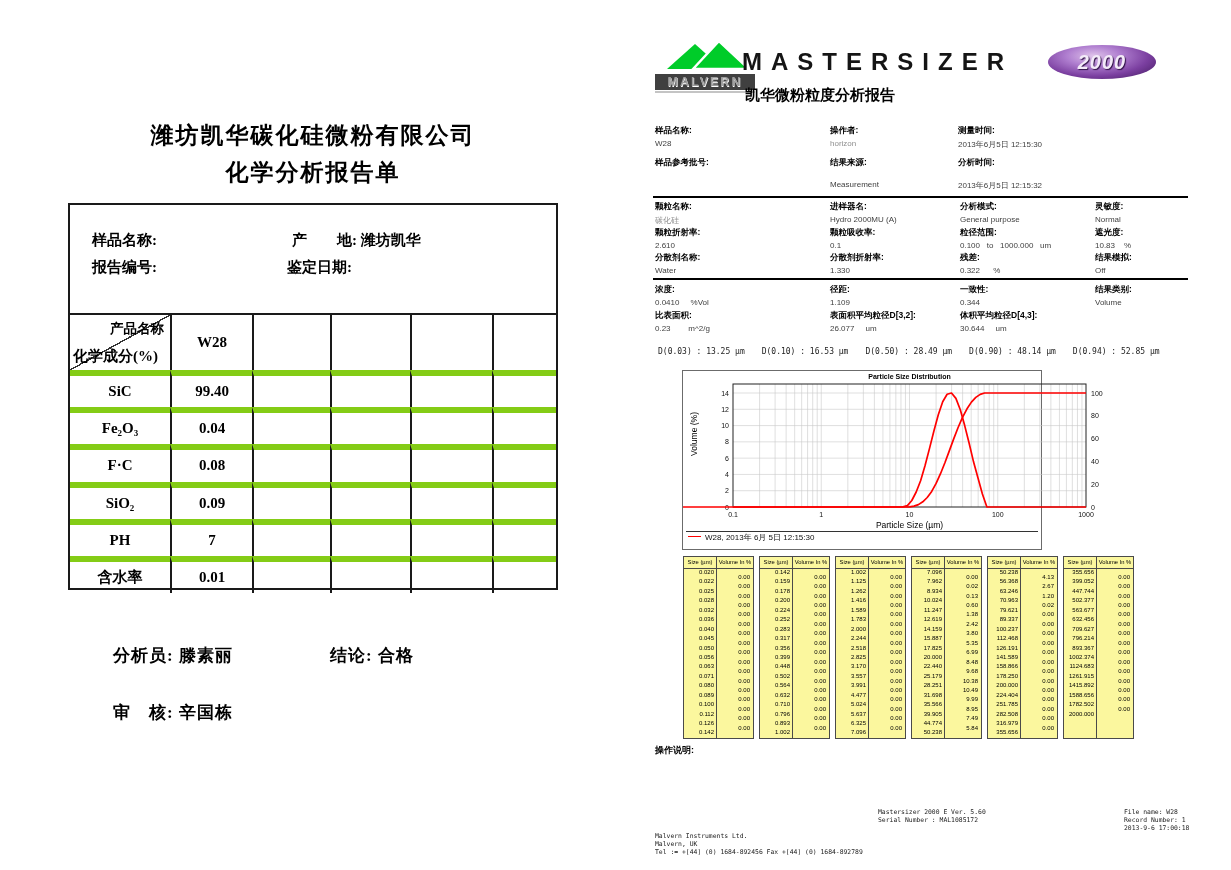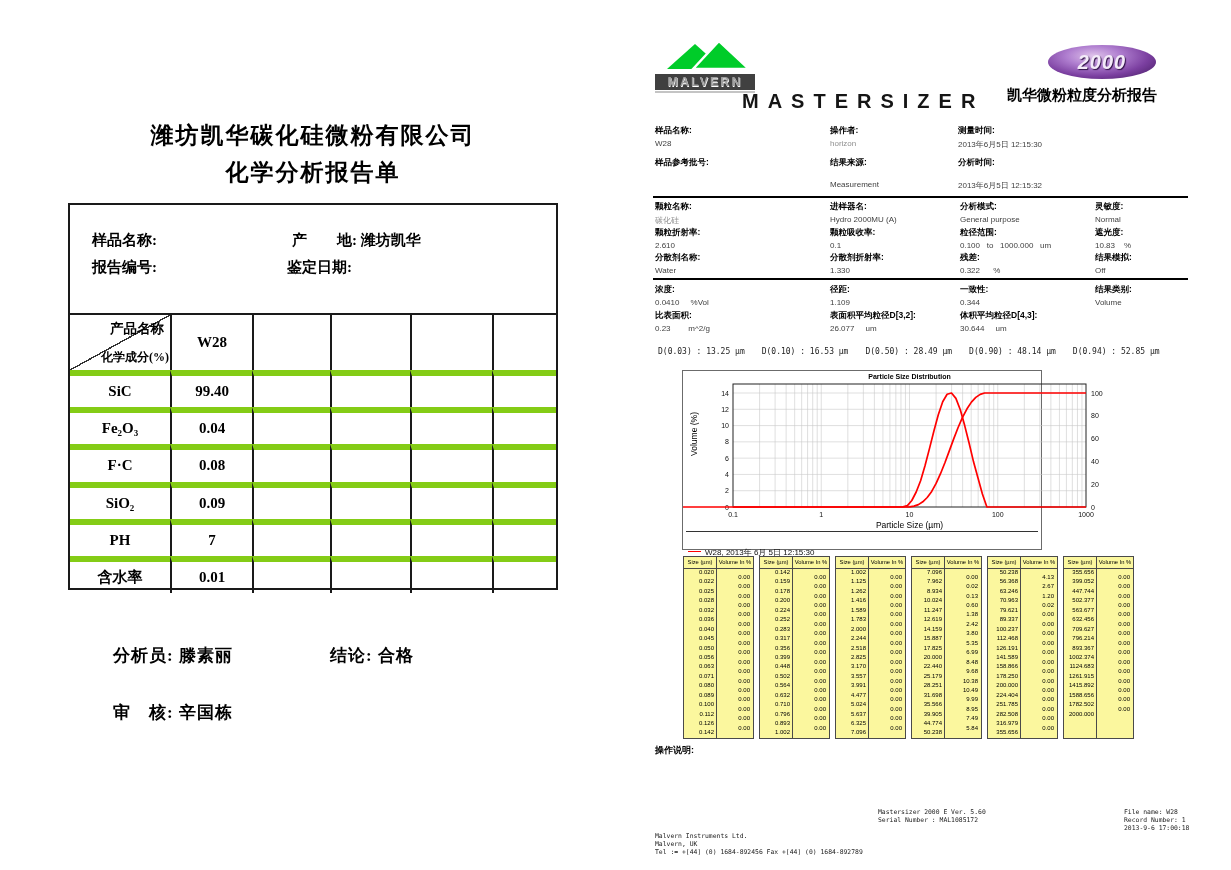--- a/index.html
+++ b/index.html
@@ -14,49 +14,49 @@
   .chem-grid{position:absolute;left:0;top:108px;width:100%;display:grid;
              grid-template-columns:100px 82px 78px 80px 82px 64px;
              grid-template-rows:55px repeat(6,37.2px);border-top:2px solid #1a1a1a;box-sizing:border-box;}
   .ch-cell{display:flex;align-items:center;justify-content:center;
            font-family:"Liberation Serif","DejaVu Serif",serif;font-weight:bold;font-size:15px;box-sizing:border-box;}
   .bl{border-left:2px solid #1a1a1a;}
   .bt{border-top:6px solid #84cc16;}
   .corner{position:relative;display:block;
       background:linear-gradient(to bottom right,transparent calc(50% - 0.7px),#333 calc(50% - 0.7px),#333 calc(50% + 0.7px),transparent calc(50% + 0.7px));}
   .corner .c-top{position:absolute;top:5px;right:6px;font-size:13.5px;font-weight:bold;}
-  .corner .c-bot{position:absolute;bottom:4px;left:3px;font-size:12px;font-weight:bold;margin-left:28px;}
+  .corner .c-bot{position:absolute;bottom:4px;left:3px;font-size:15px;font-weight:bold;}
   .sig{position:absolute;font-size:17px;font-weight:bold;font-family:"Liberation Serif","DejaVu Serif",serif;letter-spacing:1px;}
   
   .logo{position:absolute;left:655px;top:38px;width:100px;}
   .logo-bar{width:100px;height:16px;background:#404040;text-align:center;line-height:16px;
             font-size:12.5px;font-weight:bold;color:#9c9c9c;letter-spacing:2px;text-shadow:0.5px 0.5px 0 #fff;}
   .logo-tag{width:100px;height:2px;background:#c4c4c4;margin-top:1px;}
-  .ms-title{position:absolute;left:742px;top:48px;font-size:20px;font-weight:bold;letter-spacing:9px;color:#151515;margin-top:42px;}
+  .ms-title{position:absolute;left:742px;top:48px;font-size:24px;font-weight:bold;letter-spacing:9px;color:#151515;}
   .ms-badge{position:absolute;left:1048px;top:45px;width:108px;height:34px;border-radius:50%;
       background:radial-gradient(ellipse at 42% 32%,#dfc3ea 0%,#b07fd0 30%,#7b3fa0 62%,#3c1657 100%);
       display:flex;align-items:center;justify-content:center;}
   .ms-badge span{font-style:italic;font-weight:bold;font-size:20px;color:#f3eaf8;letter-spacing:1px;
       text-shadow:1px 1px 1px #2e1045;}
-  .ms-sub{position:absolute;left:745px;top:86px;width:412px;text-align:right;font-size:15px;font-weight:bold;}
+  .ms-sub{position:absolute;left:745px;top:86px;width:412px;text-align:left;font-size:15px;font-weight:bold;}
   .sec{position:absolute;display:grid;}
   .cell .lbl{font-size:8.5px;font-weight:bold;color:#000;}
   .cell .val{font-size:8px;color:#3f3f3f;margin-top:2px;white-space:pre;}
   .cell .muted{color:#8f8f8f;}
   .cell.gap .val{margin-top:11px;}
   .hr2{position:absolute;left:653px;width:535px;height:2px;background:#000;}
   .dline{position:absolute;left:658px;top:347px;width:534px;display:flex;gap:17px;
          font-family:"DejaVu Sans Mono","Liberation Mono",monospace;font-size:8px;color:#222;white-space:pre;}
   
   .chart-box{position:absolute;left:682px;top:370px;width:360px;height:180px;border:1px solid #6b6b6b;box-sizing:border-box;background:#fff;}
   .chart-title{position:absolute;left:50px;top:2px;width:353px;text-align:center;font-size:7px;font-weight:bold;}
   .chart-xlabel{position:absolute;left:50px;top:149px;width:353px;text-align:center;font-size:8.5px;}
   .chart-ylabel{position:absolute;left:6px;top:113px;width:100px;text-align:center;font-size:8.5px;
                 transform:rotate(-90deg);transform-origin:0 0;}
-  .chart-legend{position:absolute;left:3px;right:3px;top:160px;border-top:1px solid #333;padding-top:15px;
+  .chart-legend{position:absolute;left:3px;right:3px;top:160px;border-top:1px solid #333;padding-top:0;
                 font-size:8px;color:#111;}
   .legend-dash{display:inline-block;width:13px;height:0;border-top:1.6px solid #ff0000;vertical-align:3px;margin:0 4px 0 2px;}
   
   .bins{position:absolute;left:683px;top:556px;display:flex;gap:5px;}
   .bin-group{width:71px;height:183px;background:#fbf79e;border:1px solid #4a4a4a;box-sizing:border-box;position:relative;}
   .bin-head{display:flex;height:11px;border-bottom:1px solid #4a4a4a;font-size:5.8px;line-height:10px;text-align:center;}
   .bin-head .sh{width:33px;border-right:1px solid #4a4a4a;box-sizing:border-box;}
   .bin-head .vh{flex:1;}
   .bin-sizes{position:absolute;left:0;top:11px;bottom:0;width:33px;border-right:1px solid #4a4a4a;box-sizing:border-box;}
   .bin-sizes div{height:9.45px;line-height:9.45px;font-size:6px;text-align:right;padding-right:2px;}

